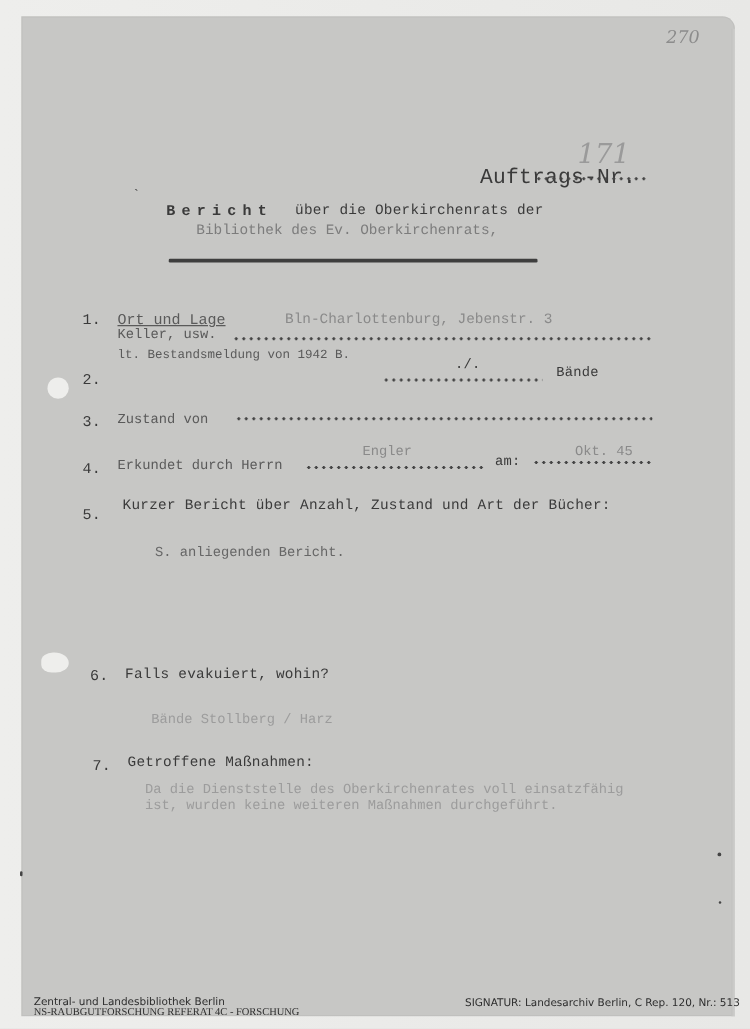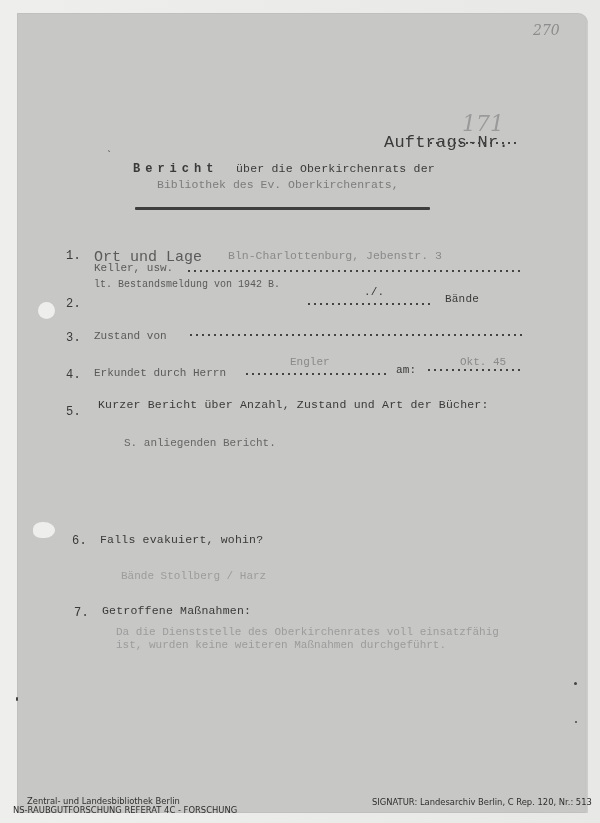--- a/index.html
+++ b/index.html
@@ -90,21 +90,21 @@
 <div class="abs type-dark" style="left:336px; top:133px; font-size:17px;margin-left:48px;">Auftrags-Nr.</div>
 <div class="dots" style="left:428px; top:141px; width:90px;"></div>
 
 <div class="abs" style="left:106px; top:151px; color:#444; font-size:10px;">`</div>
 <div class="abs type-dark spaced" style="left:133px; top:162px; font-size:12px;text-align:right;">Bericht</div>
 <div class="abs type-dark" style="left:236px; top:162px; font-size:11.5px;">über die Oberkirchenrats der</div>
 <div class="abs type-faint" style="left:157px; top:178px; font-size:11.5px; color:#7c7c7c;">Bibliothek des Ev. Oberkirchenrats,</div>
 <div class="rule" style="left:135px; top:207px; width:295px;"></div>
 
 <div class="abs type-dark" style="left:66px; top:249px; font-size:12px;">1.</div>
-<div class="abs type-mid" style="left:94px; top:249px; font-size:15px;">Ort und Lage</div>
+<div class="abs type-mid" style="left:94px; top:249px; font-size:12px;text-decoration:underline;">Ort und Lage</div>
 <div class="abs type-mid" style="left:94px; top:262px; font-size:11px;">Keller, usw.</div>
 <div class="abs type-faint" style="left:228px; top:249px; font-size:11.5px;">Bln-Charlottenburg, Jebenstr. 3</div>
 <div class="dots" style="left:186px; top:269px; width:336px;"></div>
 
 <div class="hole" style="left:38px; top:302px; width:17px; height:17px;"></div>
 <div class="abs type-dark" style="left:66px; top:297px; font-size:12px;">2.</div>
 <div class="abs type-mid" style="left:94px; top:279px; font-size:10px;">lt. Bestandsmeldung von 1942 B.</div>
 <div class="abs type-dark" style="left:364px; top:286px; font-size:11px;">./.</div>
 <div class="dots" style="left:306px; top:302px; width:128px;"></div>
 <div class="abs type-dark" style="left:445px; top:293px; font-size:11px;">Bände</div>
@@ -134,14 +134,14 @@
 <div class="abs type-dark" style="left:74px; top:606px; font-size:12px;">7.</div>
 <div class="abs type-dark" style="left:102px; top:604px; font-size:11.5px;">Getroffene Maßnahmen:</div>
 <div class="abs type-very-faint" style="left:116px; top:626px; font-size:11px;">Da die Dienststelle des Oberkirchenrates voll einsatzfähig</div>
 <div class="abs type-very-faint" style="left:116px; top:639px; font-size:11px;">ist, wurden keine weiteren Maßnahmen durchgeführt.</div>
 
 <div class="speck" style="left:574px; top:682px;"></div>
 <div class="speck" style="left:575px; top:721px; width:2px; height:2px;"></div>
 <div class="speck" style="left:16px; top:697px; width:2px; height:4px; border-radius:1px;"></div>
 
 <div class="abs footer-text" style="left:27px; top:796px;">Zentral- und Landesbibliothek Berlin</div>
-<div class="abs footer-text" style="left:13px; top:805px;">NS-RAUBGUTFORSCHUNG REFERAT 4C - FORSCHUNG</div>
+<div class="abs footer-text" style="left:27px; top:805px;font-family:Liberation Serif, serif;">NS-RAUBGUTFORSCHUNG REFERAT 4C - FORSCHUNG</div>
 <div class="abs footer-text" style="left:372px; top:797px;">SIGNATUR: Landesarchiv Berlin, C Rep. 120, Nr.: 513</div>
 
 </body></html>

